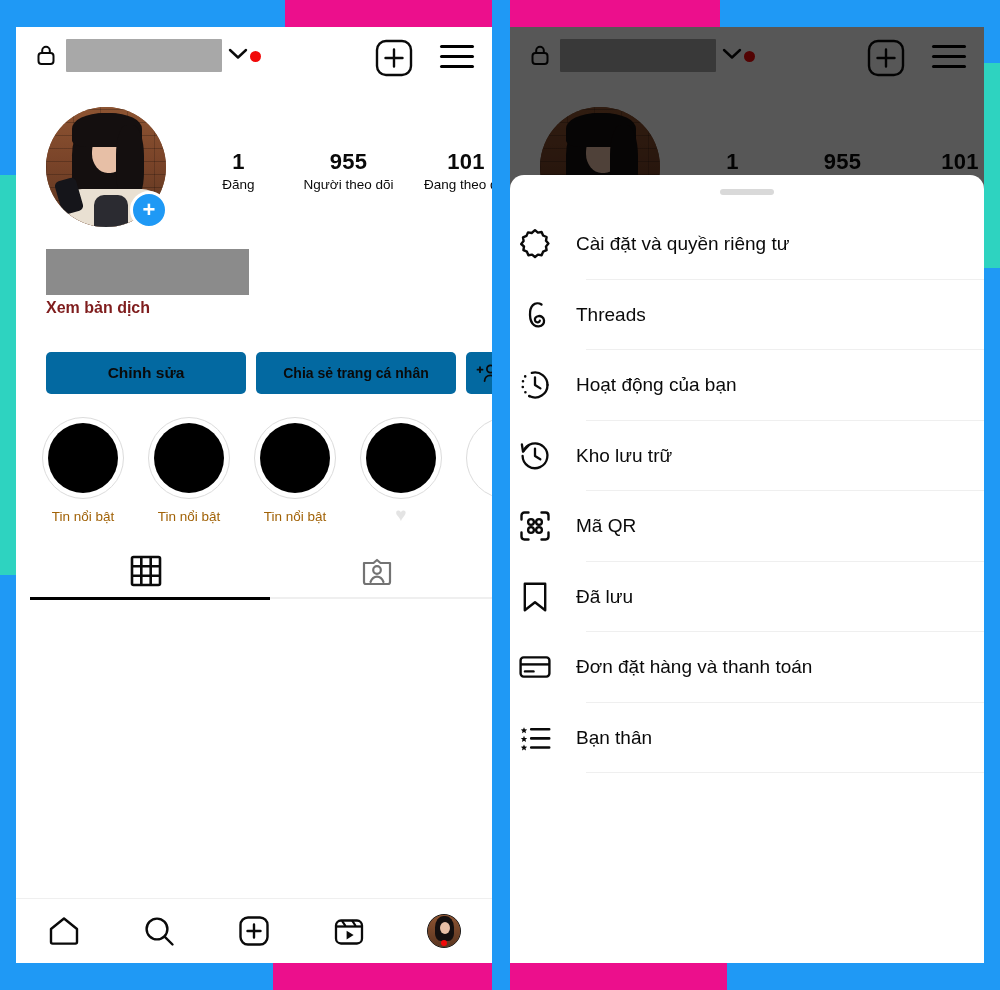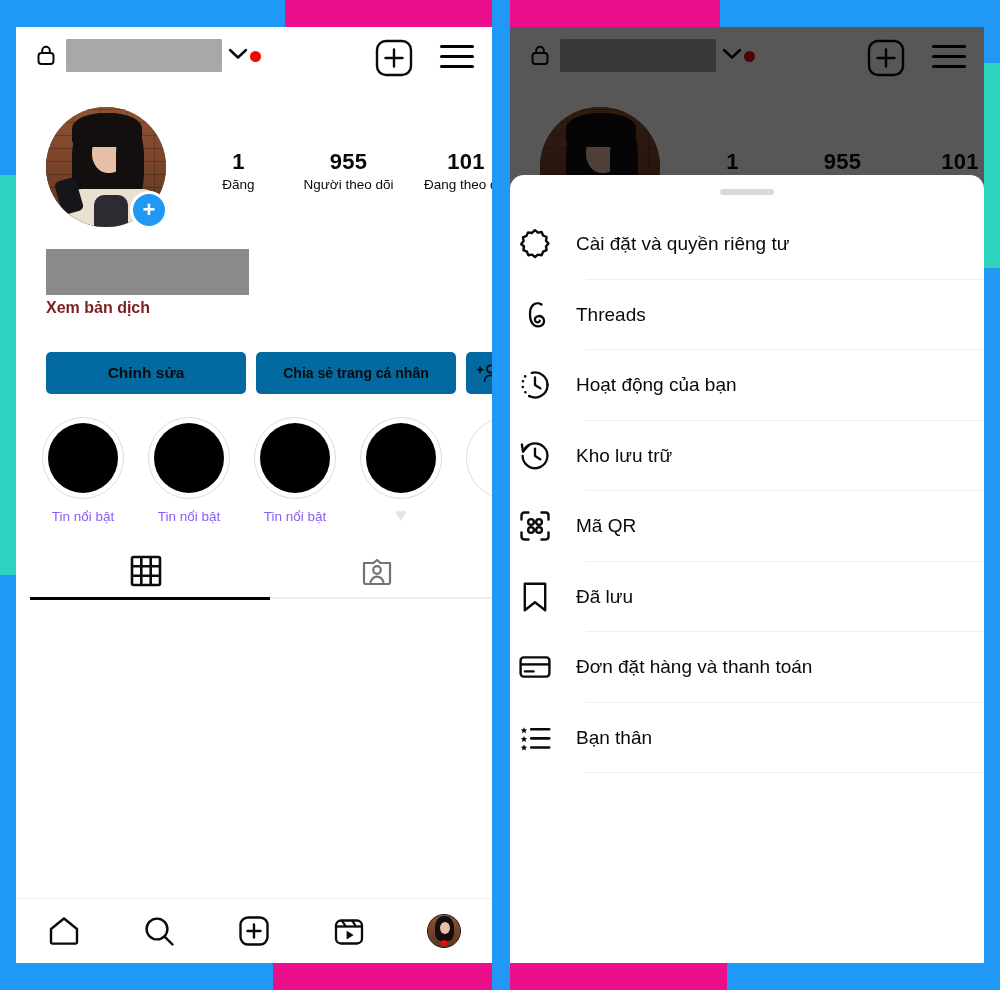--- a/index.html
+++ b/index.html
@@ -89,21 +89,21 @@
        font-size:15.5px;font-weight:700;color:#0a0a0a;}
   .btn-edit{flex:0 0 200px;}
   .btn-share{flex:0 0 200px;font-size:14px;}
   .btn-adduser{flex:0 0 43px;}
 
   .highlights{position:absolute;left:22px;top:390px;right:0;display:flex;gap:16px;}
   .hl{width:90px;text-align:center;flex:0 0 90px;}
   .hl .ring{width:80px;height:80px;border-radius:50%;border:1.5px solid #dcdcdc;margin:0 auto;
             display:flex;align-items:center;justify-content:center;background:#fff;}
   .hl .fill{width:70px;height:70px;border-radius:50%;background:#000;}
-  .hl .cap{font-size:13.5px;color:#8b5cf6;margin-top:10px;white-space:nowrap;}
+  .hl .cap{font-size:13.5px;color:#a16207;margin-top:10px;white-space:nowrap;}
   .hl .cap.heart{color:#e4e4e4;font-size:19px;line-height:1;margin-top:6px;}
 
   .tabs{position:absolute;left:14px;top:518px;right:0;height:58px;display:flex;}
   .tab{flex:1;display:flex;align-items:center;justify-content:center;height:52px;}
   .tab-underline{position:absolute;left:14px;top:570px;width:240px;height:2.5px;background:#000;}
   .tab-underline-rest{position:absolute;left:254px;top:570px;right:0;height:1.5px;background:#efefef;}
 
   .feed-empty{position:absolute;left:0;top:574px;right:0;bottom:64px;background:#fff;}
 
   .bottomnav{position:absolute;left:0;bottom:0;width:100%;height:64px;border-top:1px solid #efefef;

